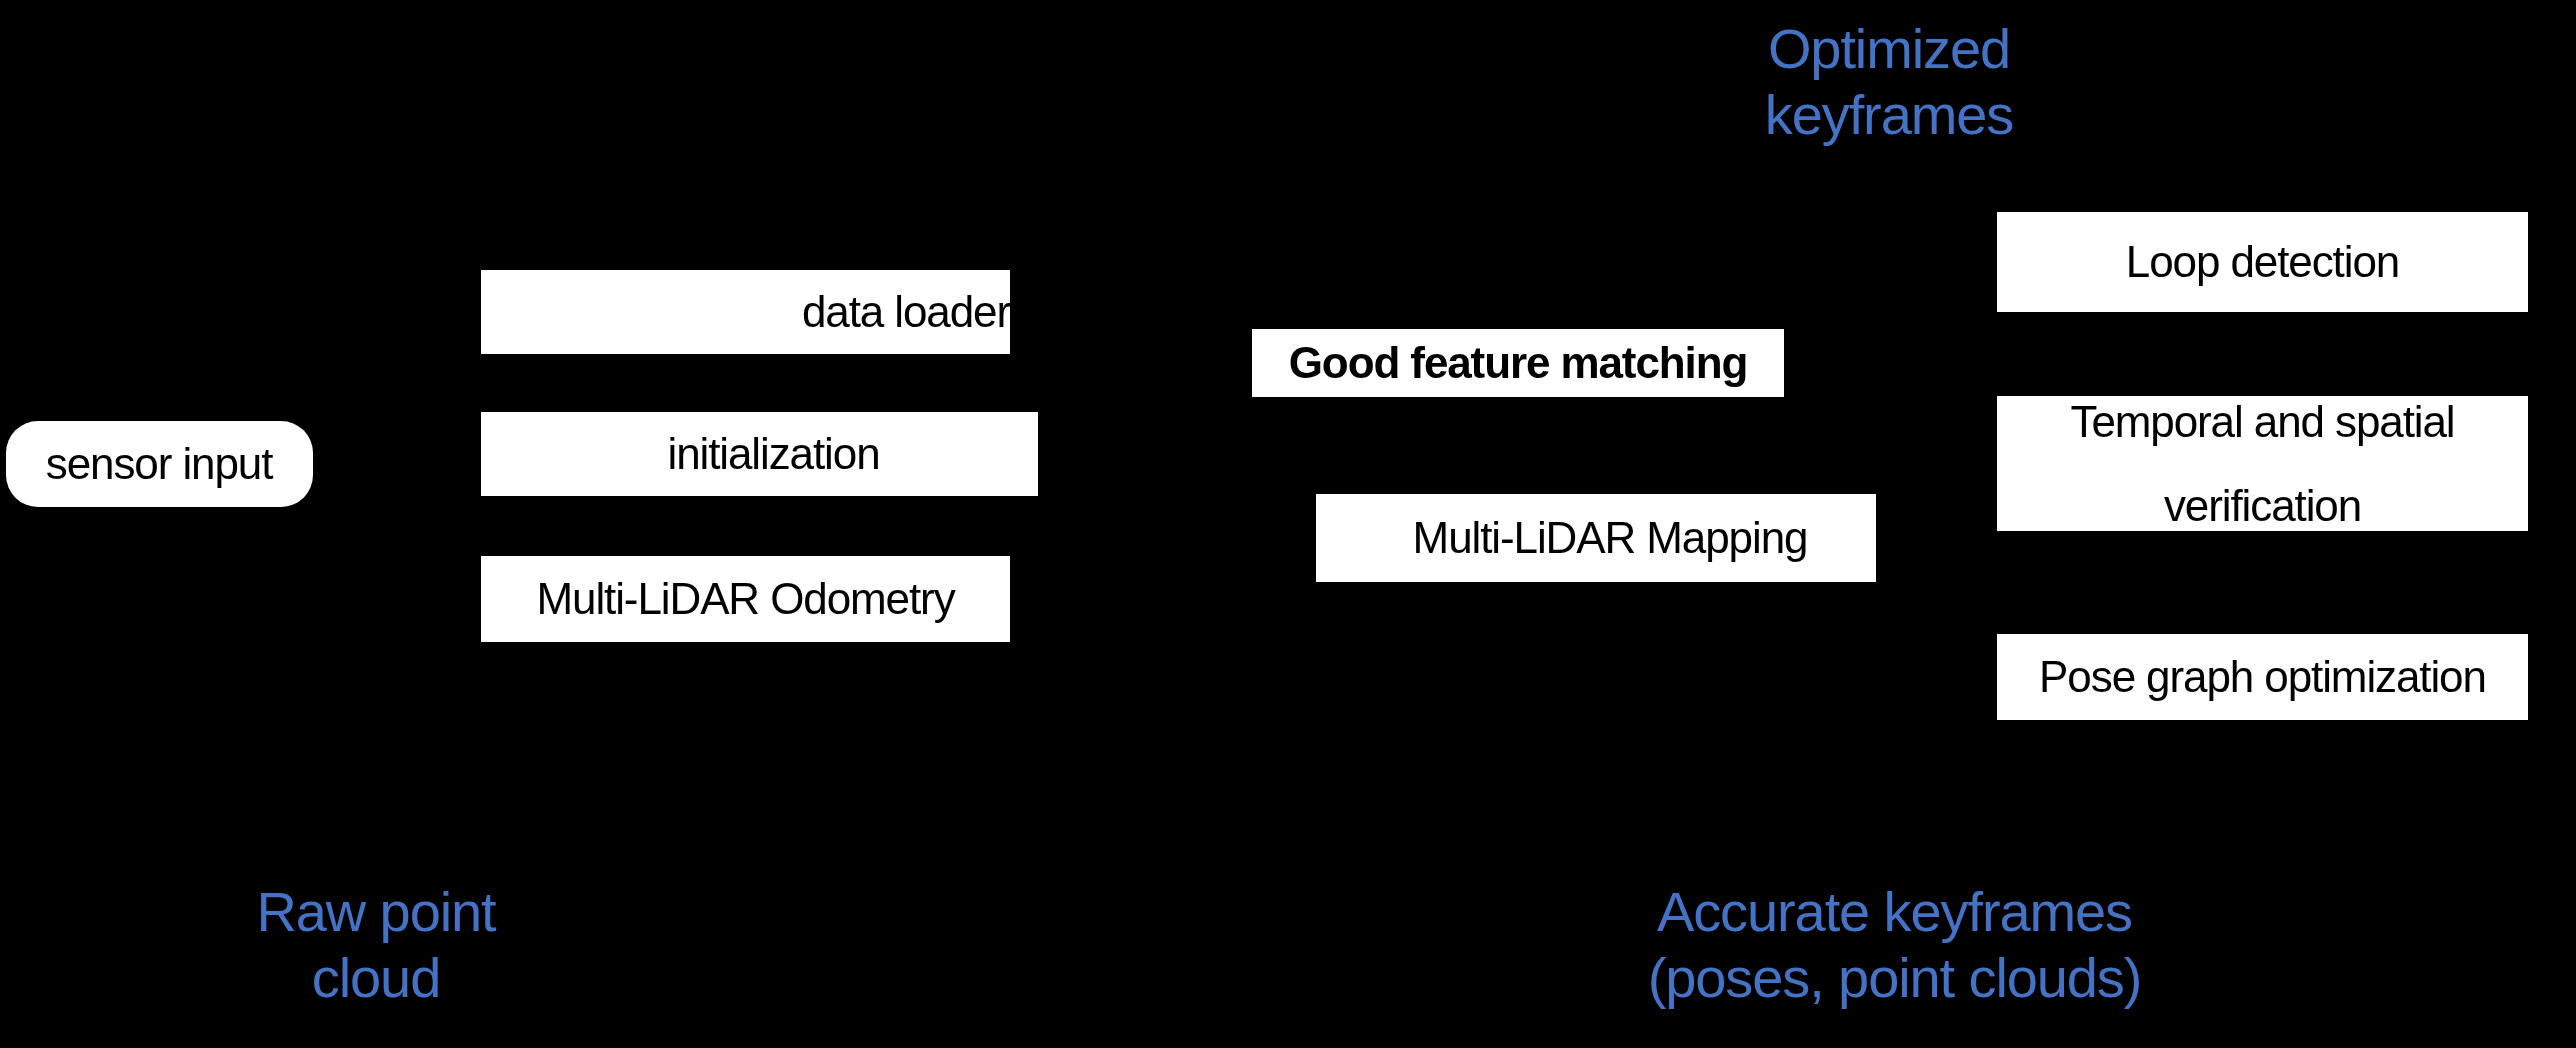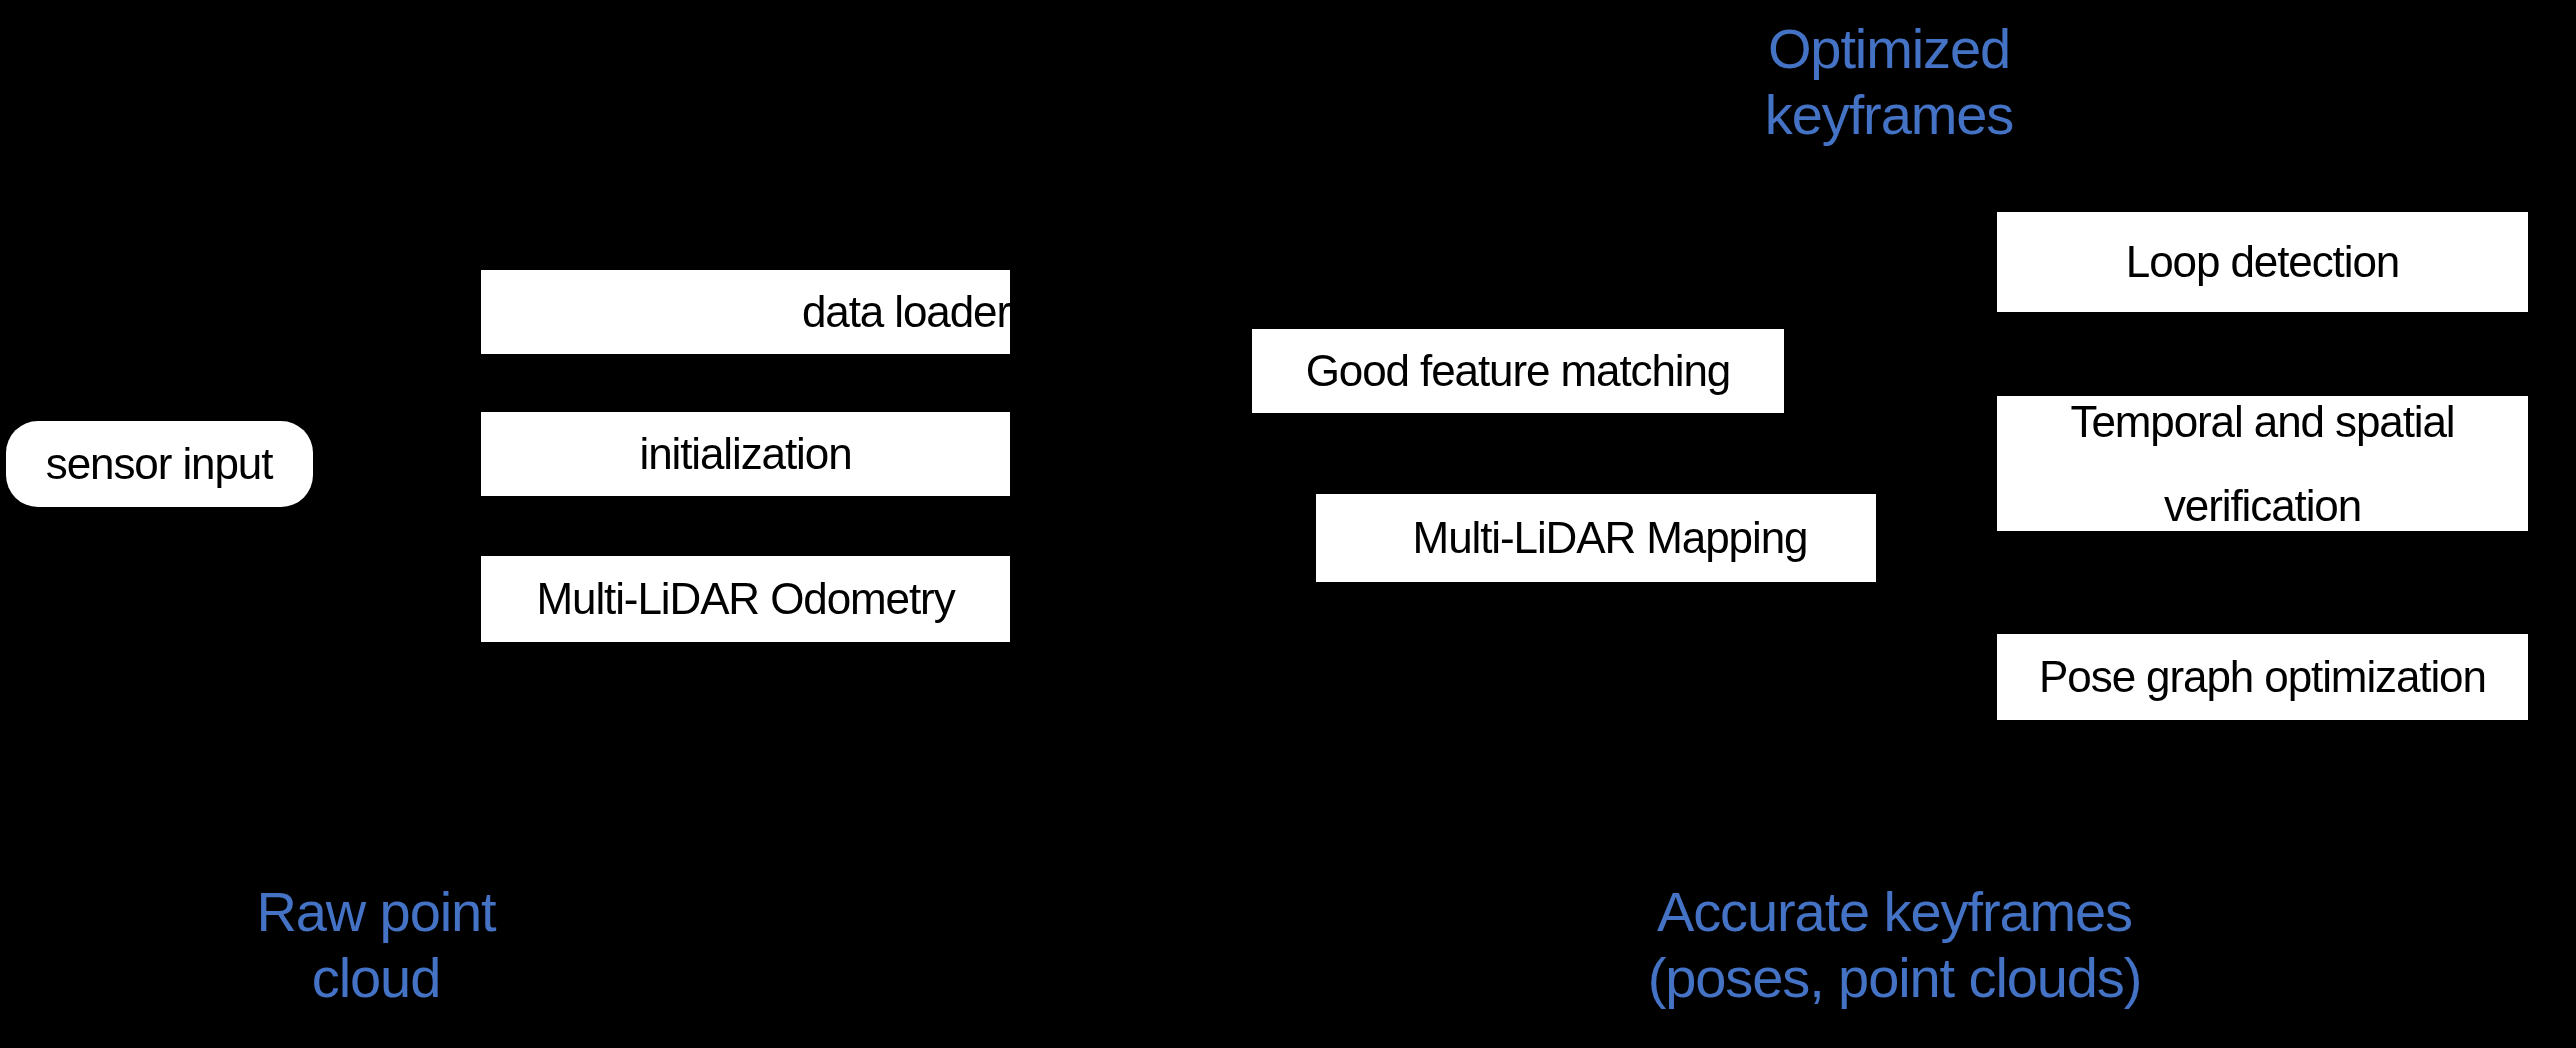--- a/index.html
+++ b/index.html
@@ -48,28 +48,28 @@
 
 <div class="stage">
 
   <div class="box" style="left:5.6px;top:421px;width:307px;height:86px;border-radius:32px;">
     <span>sensor input</span>
   </div>
 
   <div class="box" style="left:481px;top:270px;width:529px;height:84px;justify-content:flex-end;">
     <span>data loader</span>
   </div>
-  <div class="box" style="left:481px;top:412px;width:529px;height:84px;">
+  <div class="box" style="left:481px;top:412px;width:529px;height:84px;padding-left:28px;">
     <span>initialization</span>
   </div>
   <div class="box" style="left:481px;top:556px;width:529px;height:86px;">
     <span>Multi-LiDAR Odometry</span>
   </div>
 
-  <div class="box" style="left:1252px;top:329px;width:532px;height:84px;">
+  <div class="box" style="left:1252px;top:329px;width:532px;height:68px;font-weight:bold;">
     <span>Good feature matching</span>
   </div>
   <div class="box" style="left:1316px;top:494px;width:532px;height:88px;padding-left:28px;">
     <span>Multi-LiDAR Mapping</span>
   </div>
 
   <div class="box" style="left:1997px;top:212px;width:531px;height:100px;">
     <span>Loop detection</span>
   </div>
   <div class="box multiline" style="left:1997px;top:396px;width:531px;height:135px;">

